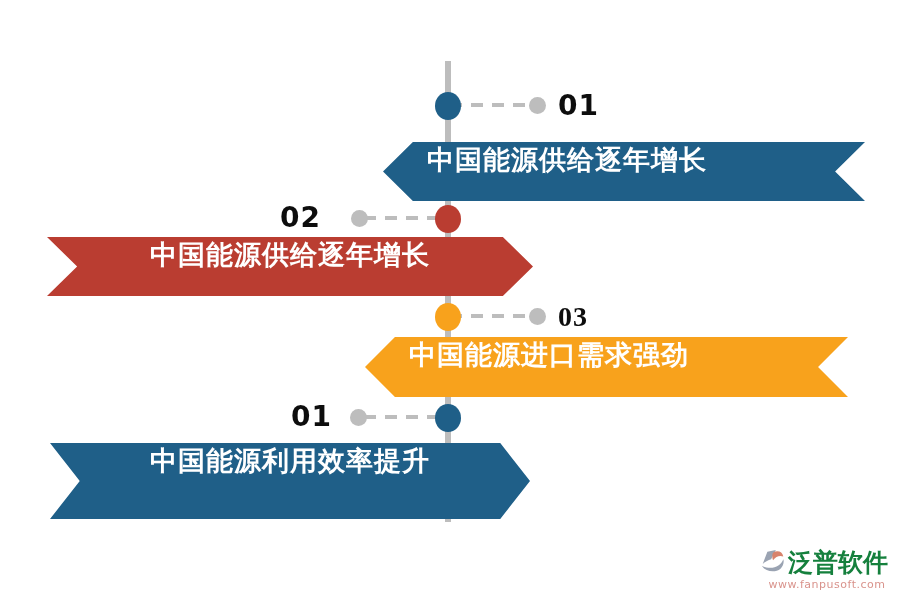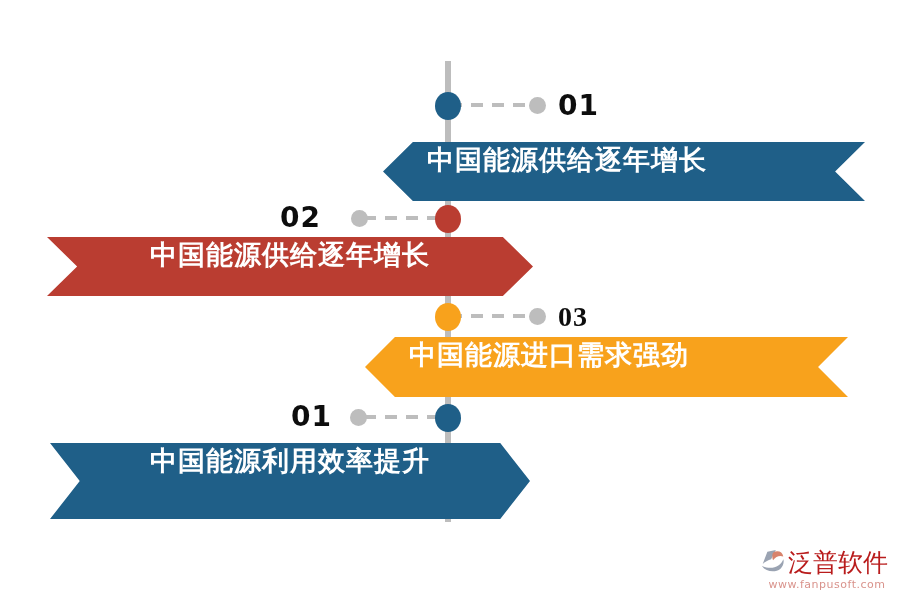--- a/index.html
+++ b/index.html
@@ -91,21 +91,21 @@
   .r4-num{left:291px;top:403px;width:40px;text-align:right;}
   .r4-banner{left:50px;top:443px;width:480px;height:76px;}
 
   
   .watermark{
     position:absolute;left:758px;top:548px;width:138px;z-index:4;
   }
   .wm-row{display:flex;align-items:center;}
   .wm-icon{width:30px;height:30px;flex:0 0 30px;}
   .wm-brand{
-    font-size:25px;font-weight:normal;color:#b91c1c;line-height:30px;
+    font-size:25px;font-weight:bold;color:#15803d;line-height:30px;
     letter-spacing:0px;white-space:nowrap;
   }
   .wm-url{
     font-size:11px;font-weight:normal;color:#D9938C;
     text-align:center;margin-top:0px;letter-spacing:0.5px;white-space:nowrap;
   }
 </style>
 </head>
 <body>
 

